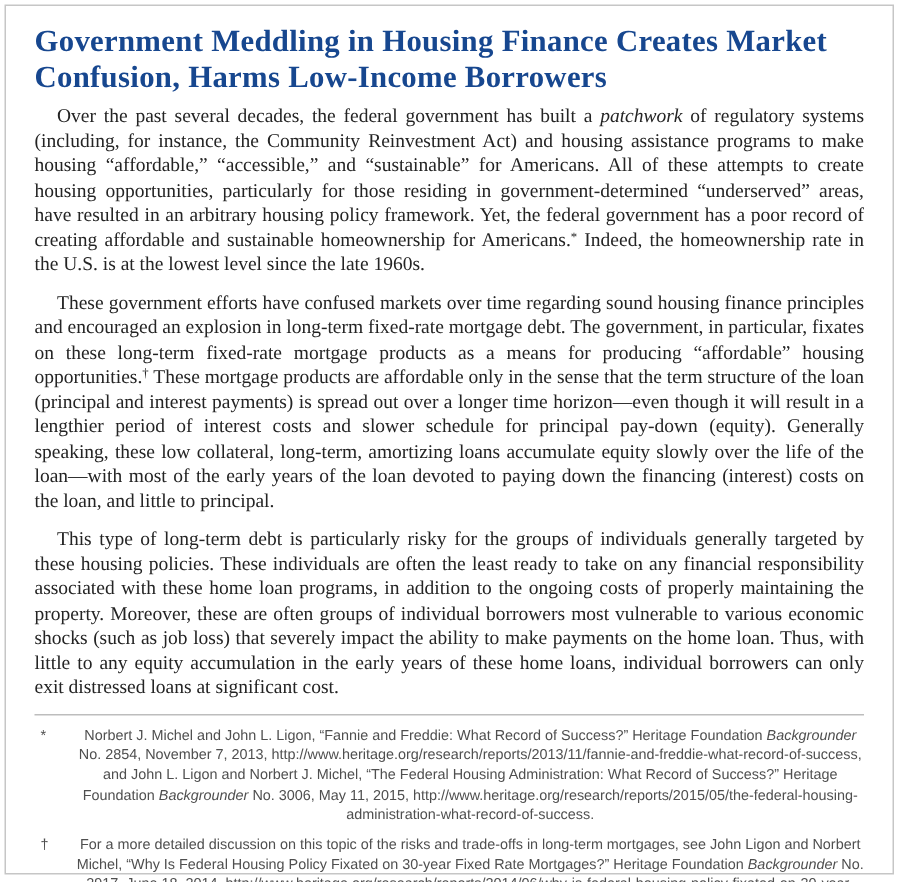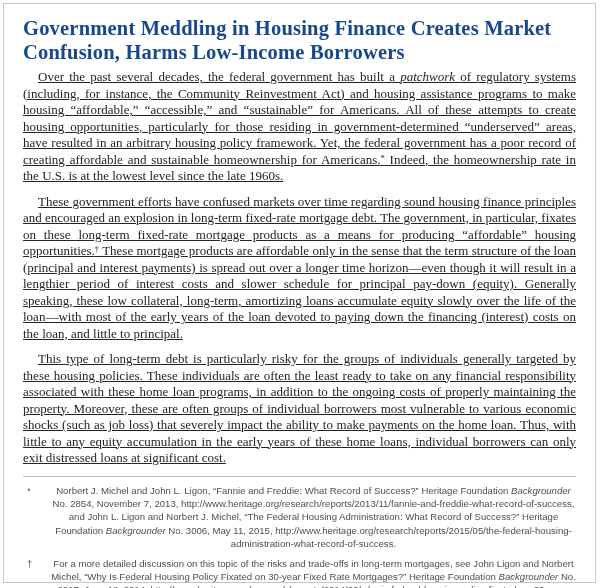--- a/index.html
+++ b/index.html
@@ -34,21 +34,20 @@
     margin: 0 0 5px 0;
   }
   .para {
     font-family: "Liberation Serif", "DejaVu Serif", serif;
     font-size: 13px;
     line-height: 16.5px;
     color: var(--body-color, #242424);
     text-align: justify;
     text-indent: 15px;
     margin: 0 0 9px 0;
-    text-decoration: underline;
   }
   .para em { font-style: italic; }
   sup.fnref {
     font-size: 8.5px;
     line-height: 0;
     vertical-align: 3.5px;
   }
   .footnotes { margin-top: 6px; }
   hr.divider {
     border: none;

